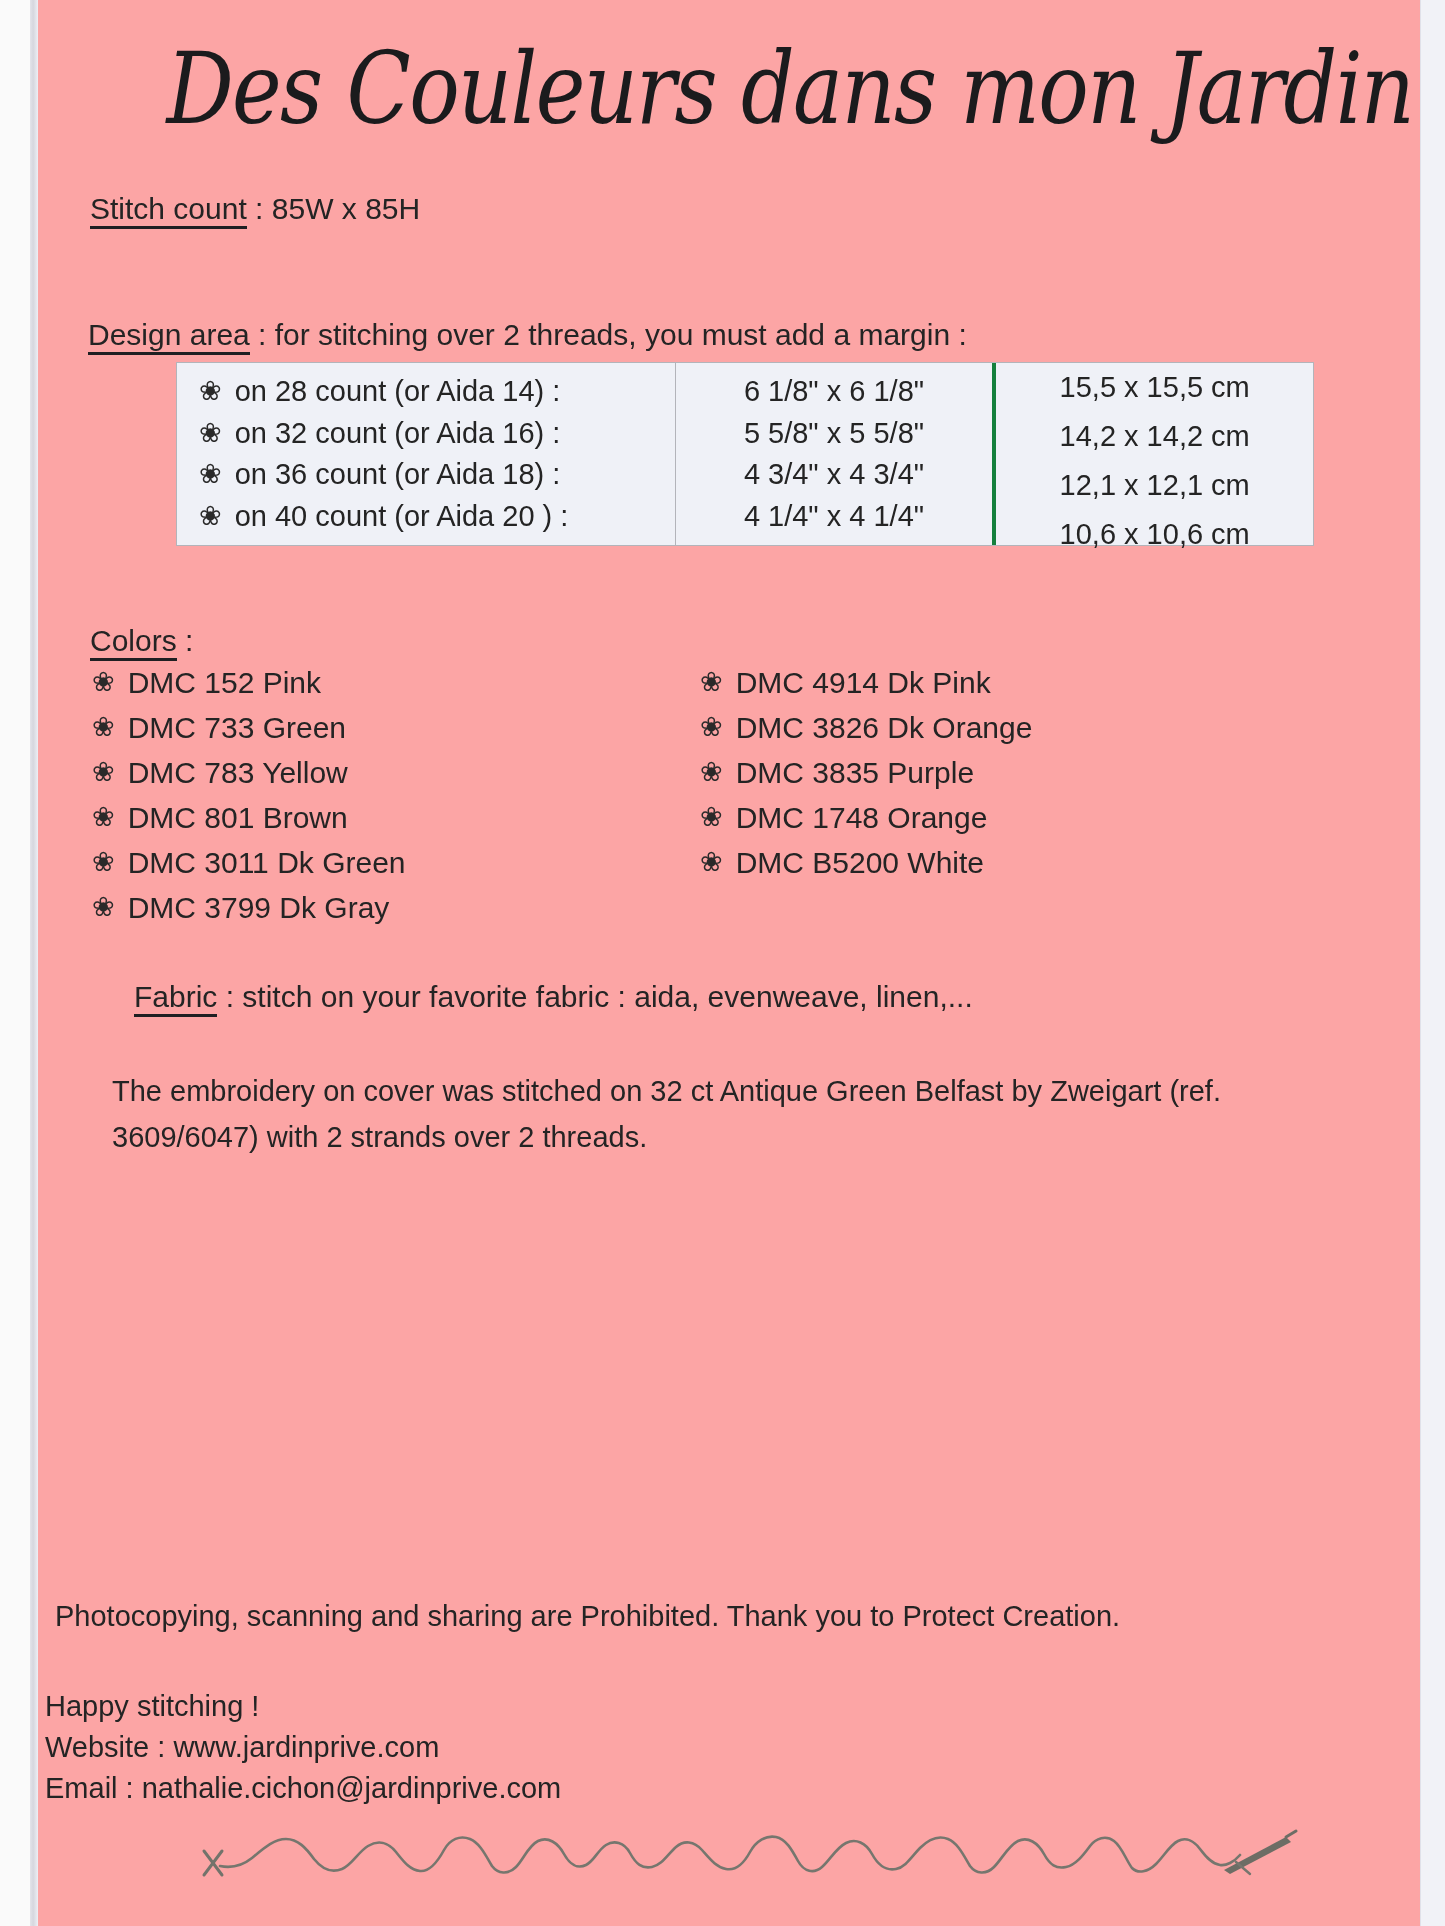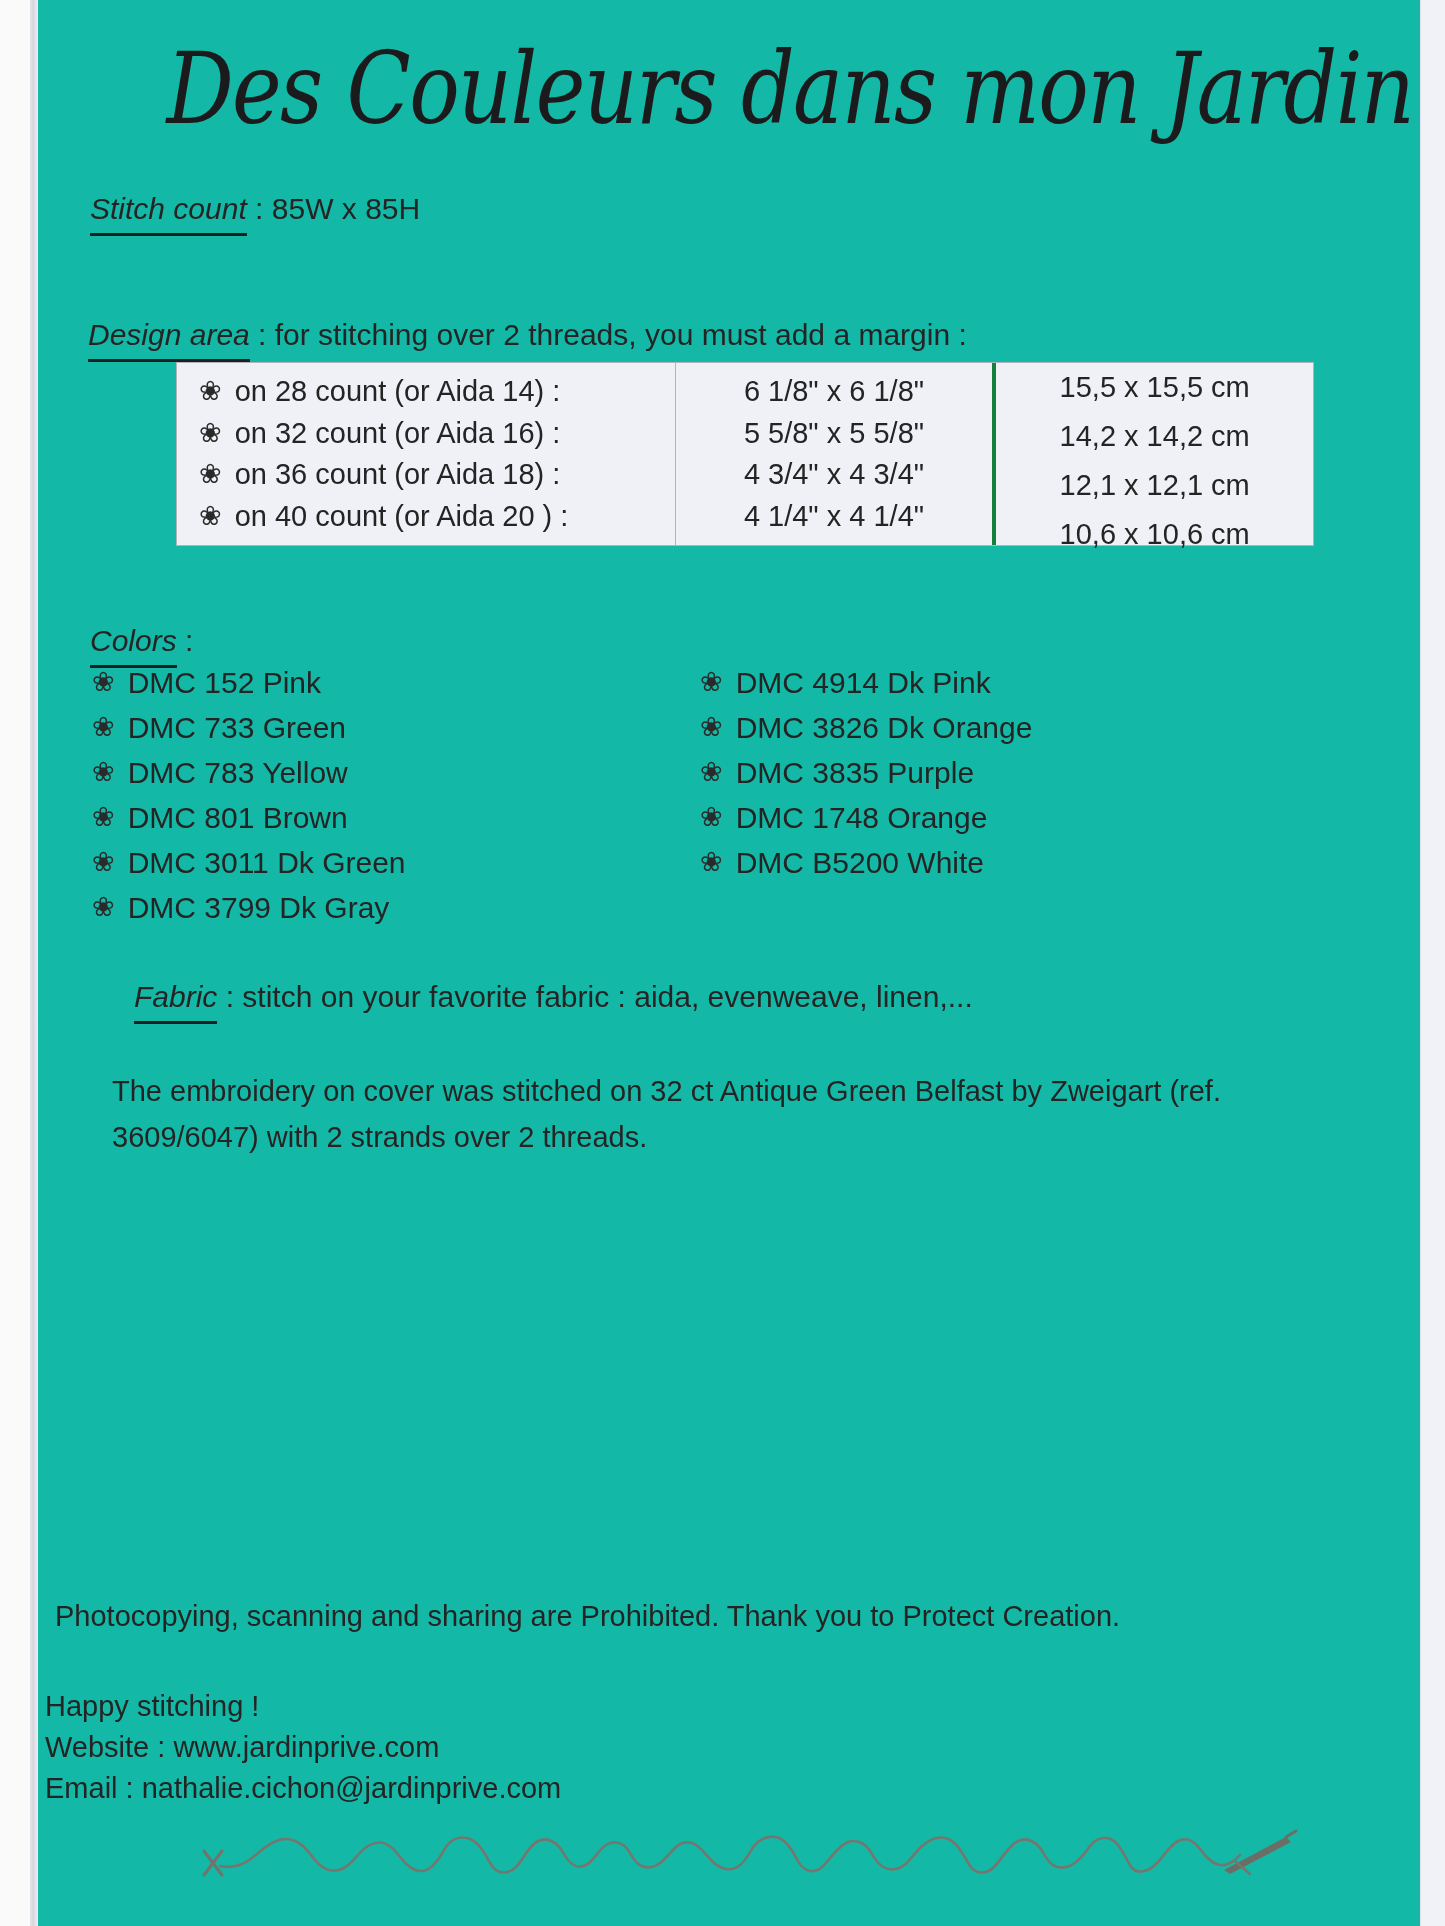--- a/index.html
+++ b/index.html
@@ -1,19 +1,19 @@
 <!DOCTYPE html>
 <html><head>
 <meta charset="utf-8">
 <style>
   html,body{margin:0;padding:0;background:#e8e9ee;}
   .scan{
     position:relative;
     width:1445px;height:1926px;
-    background:#14b8a6;
+    background:#fca5a5;
     overflow:hidden;
     font-family:"Liberation Sans",sans-serif;
     color:#242424;
   }
   
   .left-strip{position:absolute;left:0;top:0;width:30px;height:100%;background:#fafafa;}
   .fold-line{position:absolute;left:30px;top:0;width:8px;height:100%;
     background:linear-gradient(90deg,#e3e4ea,#d6d7de 40%,#edeff5);}
   .right-strip{position:absolute;right:0;top:0;width:24px;height:100%;background:#f1f2f7;border-left:1px solid #e0e1e9;}
 
@@ -24,21 +24,21 @@
     font-family:"DejaVu Serif",serif;
     font-style:italic;
     font-size:100px;
     letter-spacing:-2px;
     color:#1b1b1d;
     transform:scaleX(0.84);
     transform-origin:50% 50%;
     white-space:nowrap;
   }
   .h-line{font-size:30px;white-space:nowrap;}
-  .ul{border-bottom:3px solid #1f1f22;padding-bottom:8px;font-style:italic;}
+  .ul{border-bottom:3px solid #1f1f22;padding-bottom:1px;}
 
   
   .dtable{
     left:176px;top:362px;width:1136px;height:182px;
     display:flex;
     border:1px solid #b3b4ba;
     background:#eff1f7;
     font-size:29px;
   }
   .dcol{display:flex;flex-direction:column;justify-content:space-around;padding:8px 0;}

